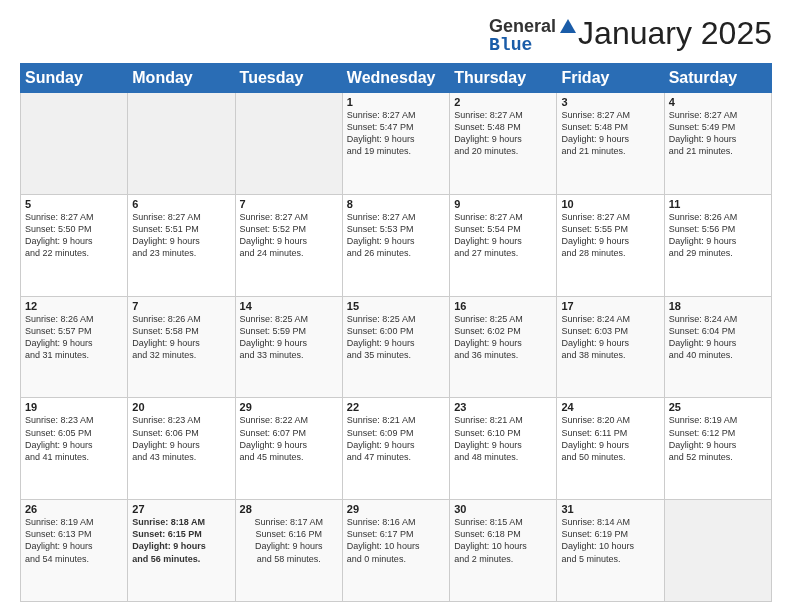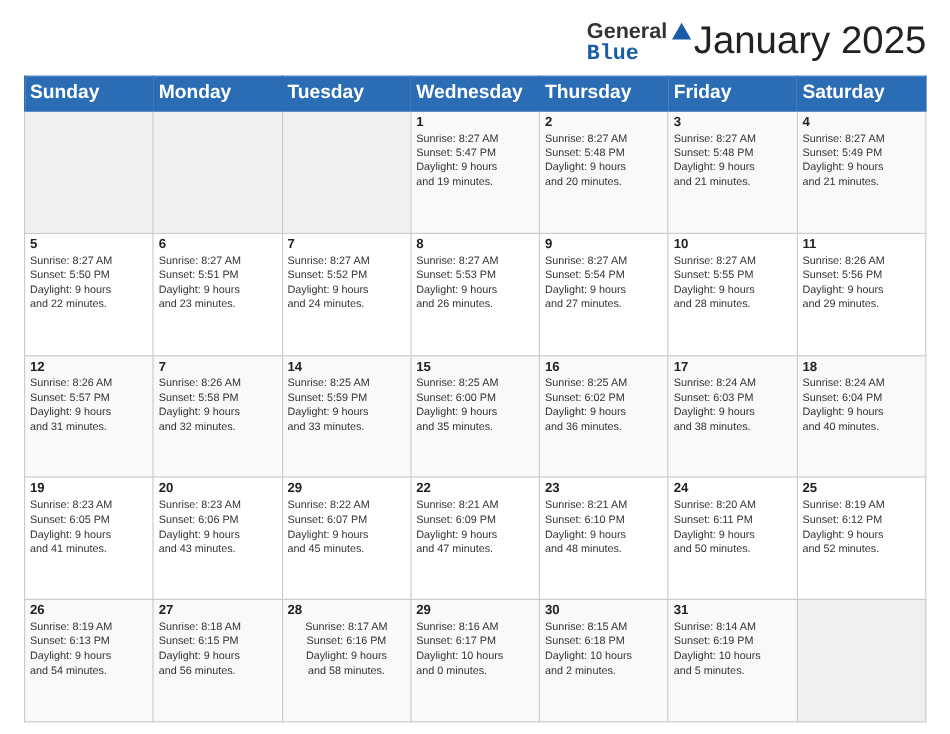--- a/index.html
+++ b/index.html
@@ -324,21 +324,21 @@
         <tr>
           <td>
             <span class="day-number">26</span>
             <div class="day-info" style="white-space: pre-line;">Sunrise: 8:19 AM
 Sunset: 6:13 PM
 Daylight: 9 hours
 and 54 minutes.</div>
           </td>
           <td>
             <span class="day-number">27</span>
-            <div class="day-info" style="white-space: pre-line;">Sunrise: 8:18 AM
+            <div class="day-info" style="white-space: pre-line; font-weight: bold;">Sunrise: 8:18 AM
 Sunset: 6:15 PM
 Daylight: 9 hours
 and 56 minutes.</div>
           </td>
           <td>
             <span class="day-number">28</span>
             <div class="day-info" style="white-space: pre-line; text-align: center;">Sunrise: 8:17 AM
 Sunset: 6:16 PM
 Daylight: 9 hours
 and 58 minutes.</div>

